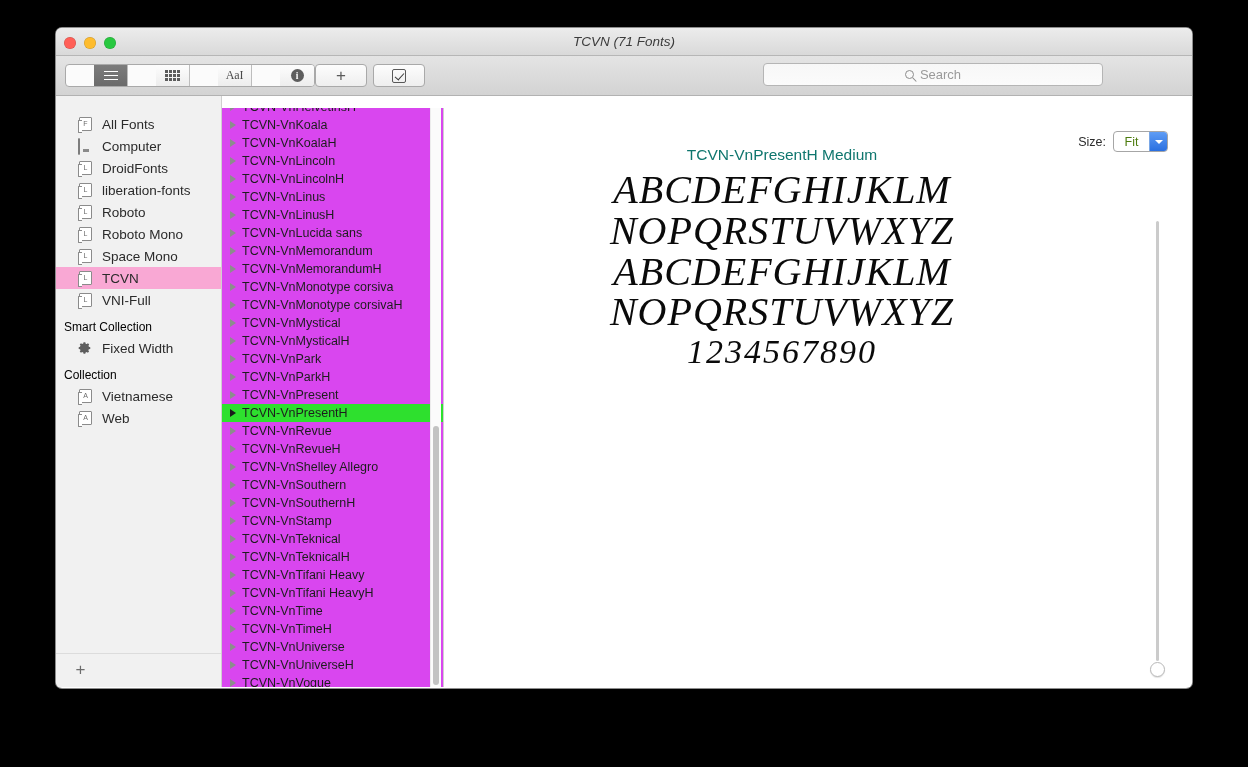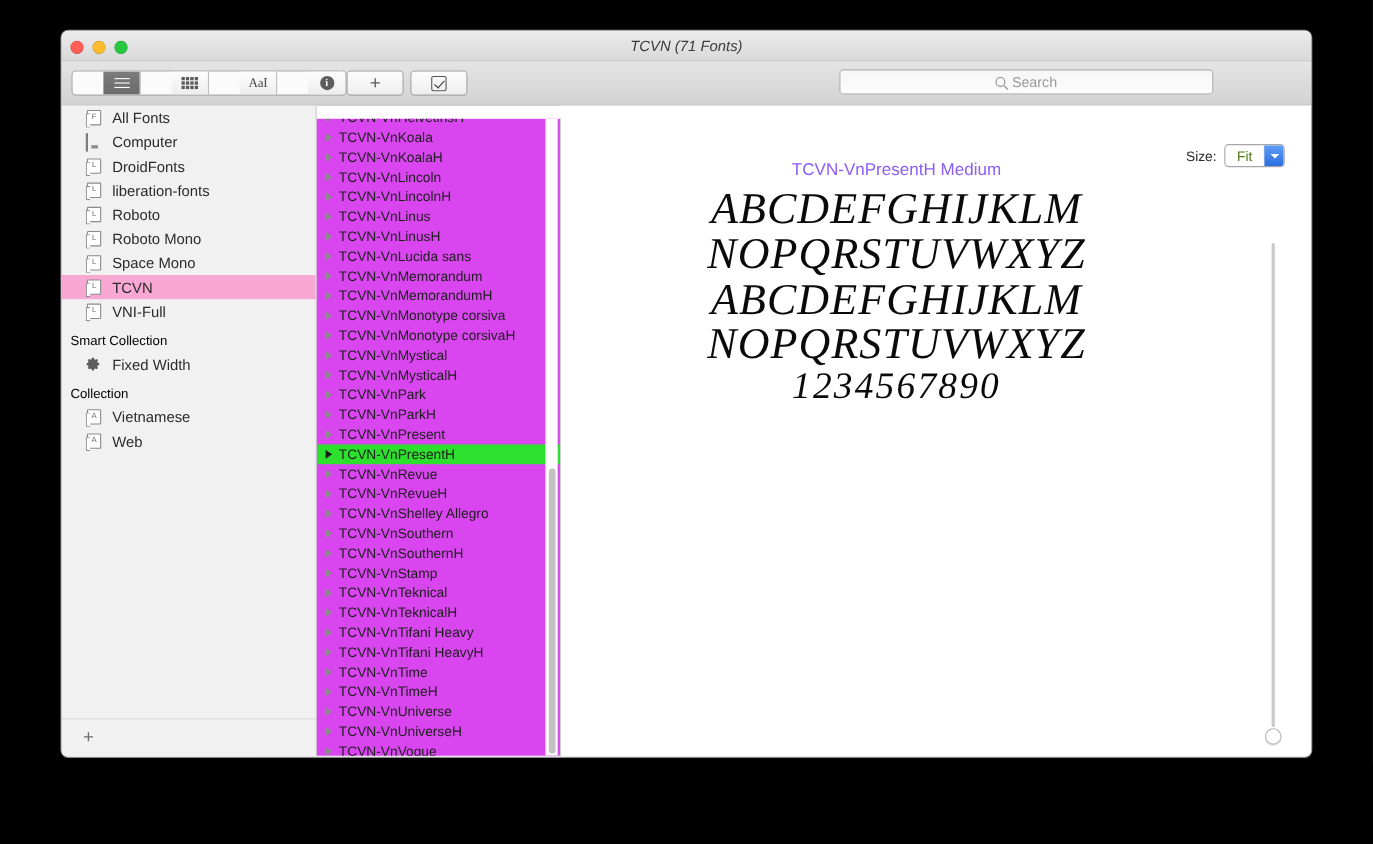--- a/index.html
+++ b/index.html
@@ -131,25 +131,25 @@
 
   
   #body {
     position: relative;
     height: 591px;
     display: flex;
   }
 
   
   #sidebar {
-    width: 232px;
+    width: 166px;
     background: #f1f1f1;
     border-right: 1px solid #cfcfcf;
     position: relative;
-    padding-top: 0;
+    padding-top: 17px;
   }
   .side-row {
     height: 22px;
     display: flex; align-items: center;
     padding-left: 22px;
     gap: 9px;
     font-size: 13.5px;
     color: #2b2b2b;
   }
   .side-row.selected { background: #f9a8d4; font-weight: normal; }
@@ -280,21 +280,21 @@
     border-top: 4.5px solid #ffffff;
   }
 
   #specimen {
     position: absolute;
     left: 0; right: 72px; top: 50px;
     text-align: center;
   }
   #specimen-name {
     font-size: 15.5px;
-    color: #8b5cf6;
+    color: #0f766e;
     margin-bottom: 6px;
   }
   .spec-line {
     font-family: "Liberation Serif", serif;
     font-size: 40px;
     line-height: 1.02;
     color: #0a0a0a;
     letter-spacing: 1px;
     font-style: italic;
     white-space: nowrap;

